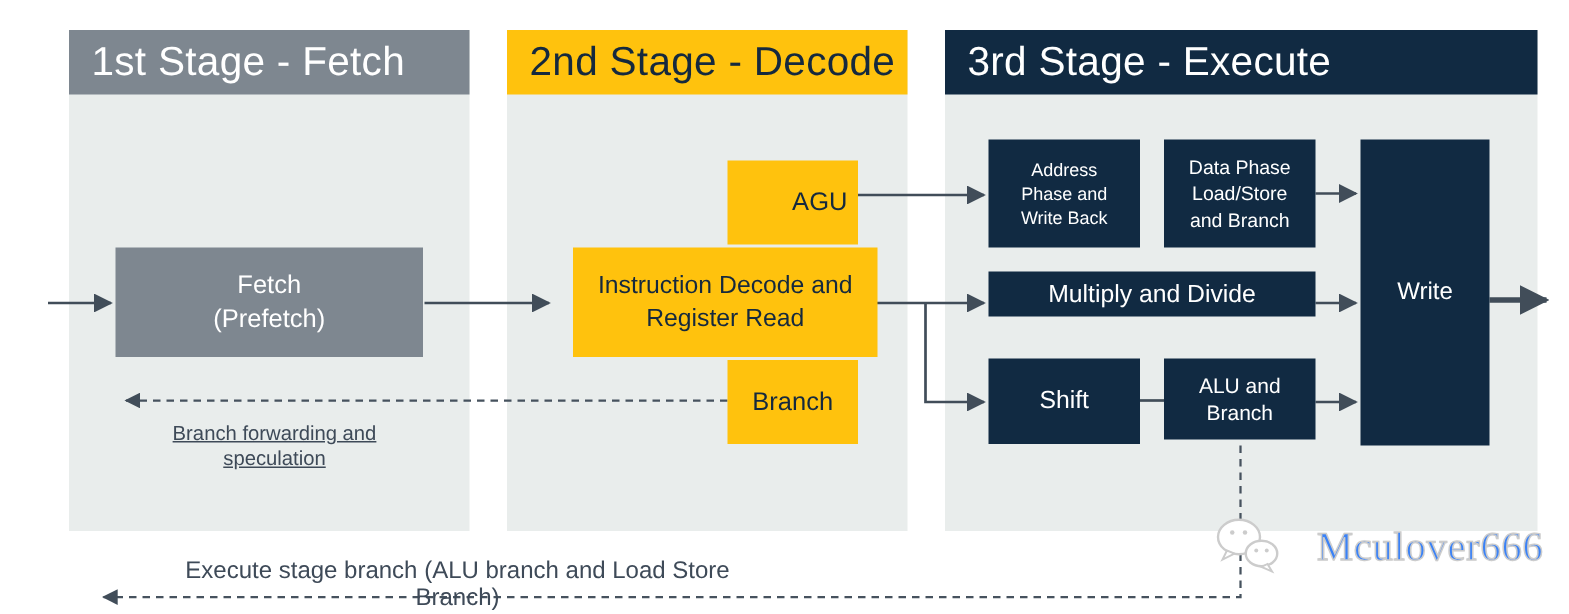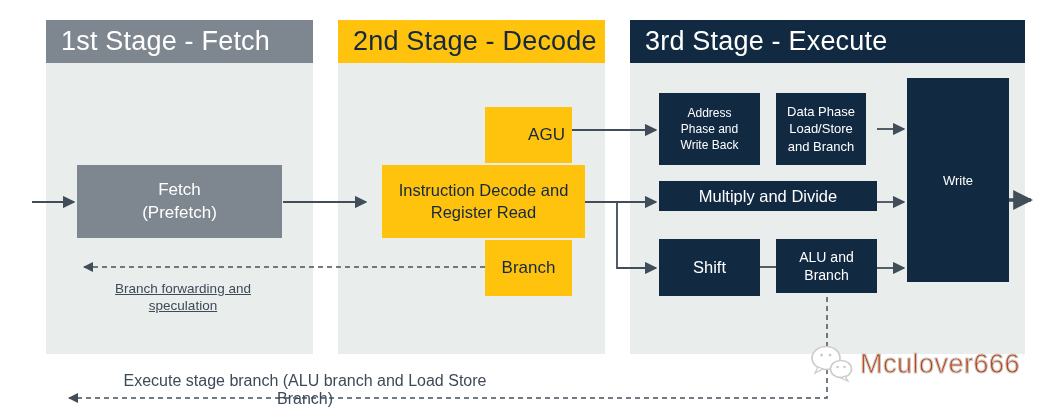--- a/index.html
+++ b/index.html
@@ -26,37 +26,38 @@
     text-align:center;box-sizing:border-box;
   }
   .blk-gray{background:#7E8790;color:#ffffff;}
   .blk-yellow{background:#FFC20D;color:#15293E;}
   .blk-navy{background:#112A42;color:#ffffff;}
   .fetch-box{left:77px;top:165px;width:205px;height:73px;font-size:17px;line-height:1.3;flex-direction:column;}
   .decode-box{left:382px;top:165px;width:203px;height:73px;font-size:16.5px;line-height:1.3;padding:0 14px;}
   .agu-box{left:485px;top:107px;width:87px;height:56px;font-size:17px;padding-left:36px;}
   .branch-box{left:485px;top:240px;width:87px;height:56px;font-size:17px;}
   .addr-box{left:659px;top:93px;width:101px;height:72px;font-size:12px;line-height:1.35;padding:0 10px;}
-  .data-box{left:776px;top:93px;width:90px;height:72px;font-size:13px;line-height:1.35;padding:0 10px;}
+  .data-box{left:776px;top:93px;width:101px;height:72px;font-size:13px;line-height:1.35;padding:0 10px;}
   .mult-box{left:659px;top:181px;width:218px;height:30px;font-size:16.5px;}
   .shift-box{left:659px;top:239px;width:101px;height:57px;font-size:16.5px;}
   .alu-box{left:776px;top:239px;width:101px;height:54px;font-size:14px;line-height:1.3;padding:0 16px;}
-  .write-box{left:907px;top:78px;width:102px;height:204px;font-size:13px;}
+  .write-box{left:907px;top:93px;width:86px;height:204px;font-size:16px;}
   
   .note{position:absolute;color:#3E4A58;text-align:center;}
   .note-branch-fwd{left:103px;top:281px;width:160px;font-size:13.5px;line-height:1.25;text-decoration:underline;}
   .note-exec-branch{left:105px;top:372px;width:400px;font-size:16px;}
   
   .overlay{position:absolute;left:0;top:0;width:1046px;height:409px;pointer-events:none;}
   
   .watermark{position:absolute;left:808px;top:343px;display:flex;align-items:center;}
   .wm-text{
-    font-size:27px;color:#c2410c;margin-left:4px;letter-spacing:.5px;
+    font-size:27px;color:#3b82f6;margin-left:22px;letter-spacing:.5px;
     -webkit-text-stroke:1px #cccccc;
     text-shadow:0 0 1px #d8d8d8;
+    font-family:Liberation Serif, serif;
   }
 </style>
 </head>
 <body>
 
 <div class="canvas">
 
   <div class="panel panel-1">
     <div class="panel-header hdr-gray">
       <span>1st Stage - Fetch</span>

